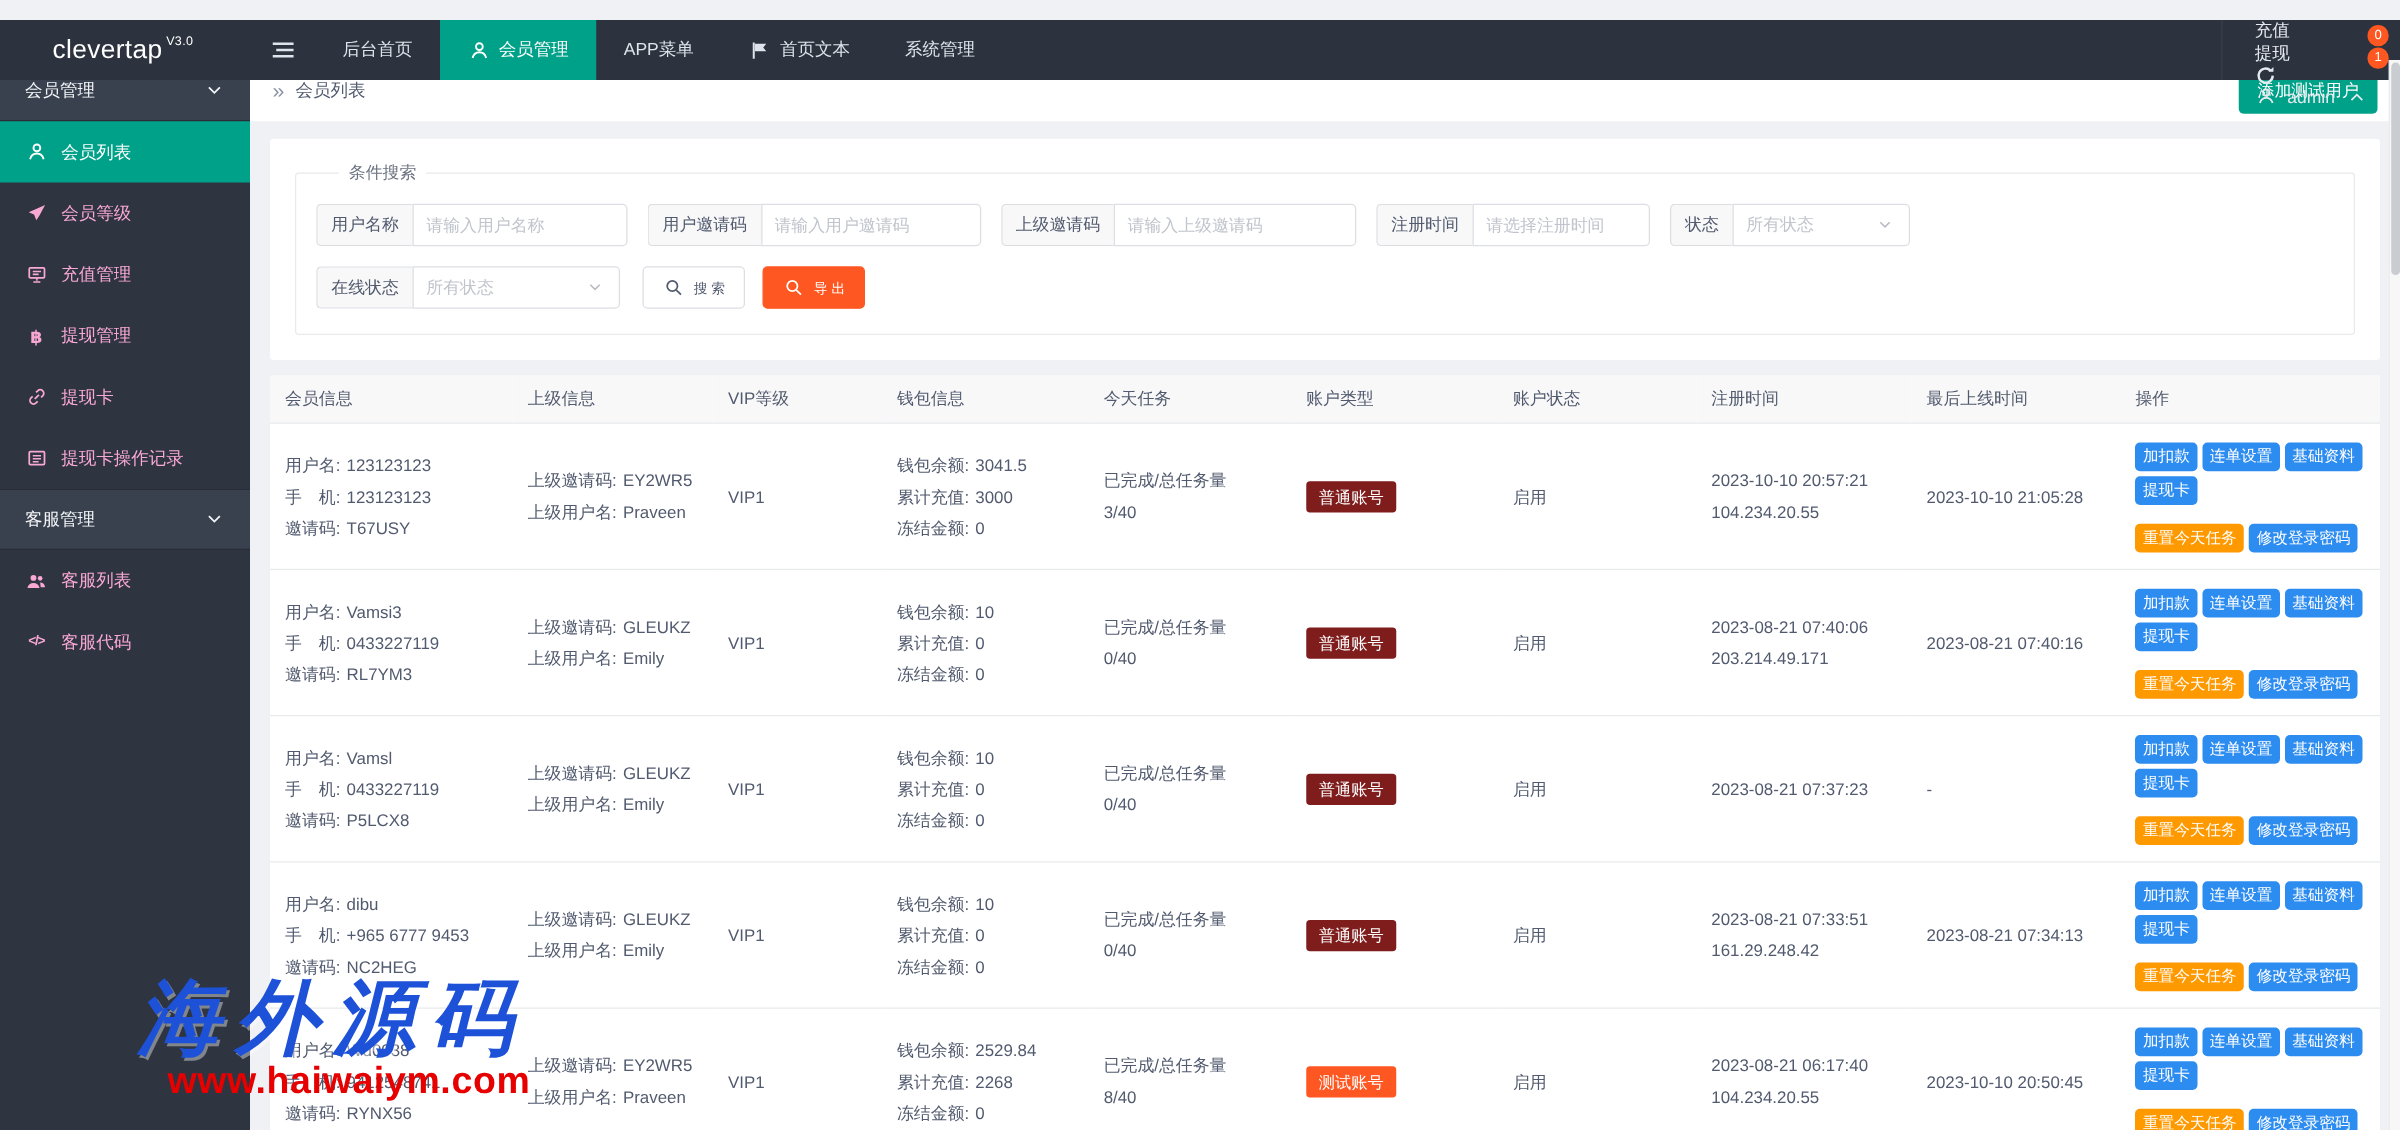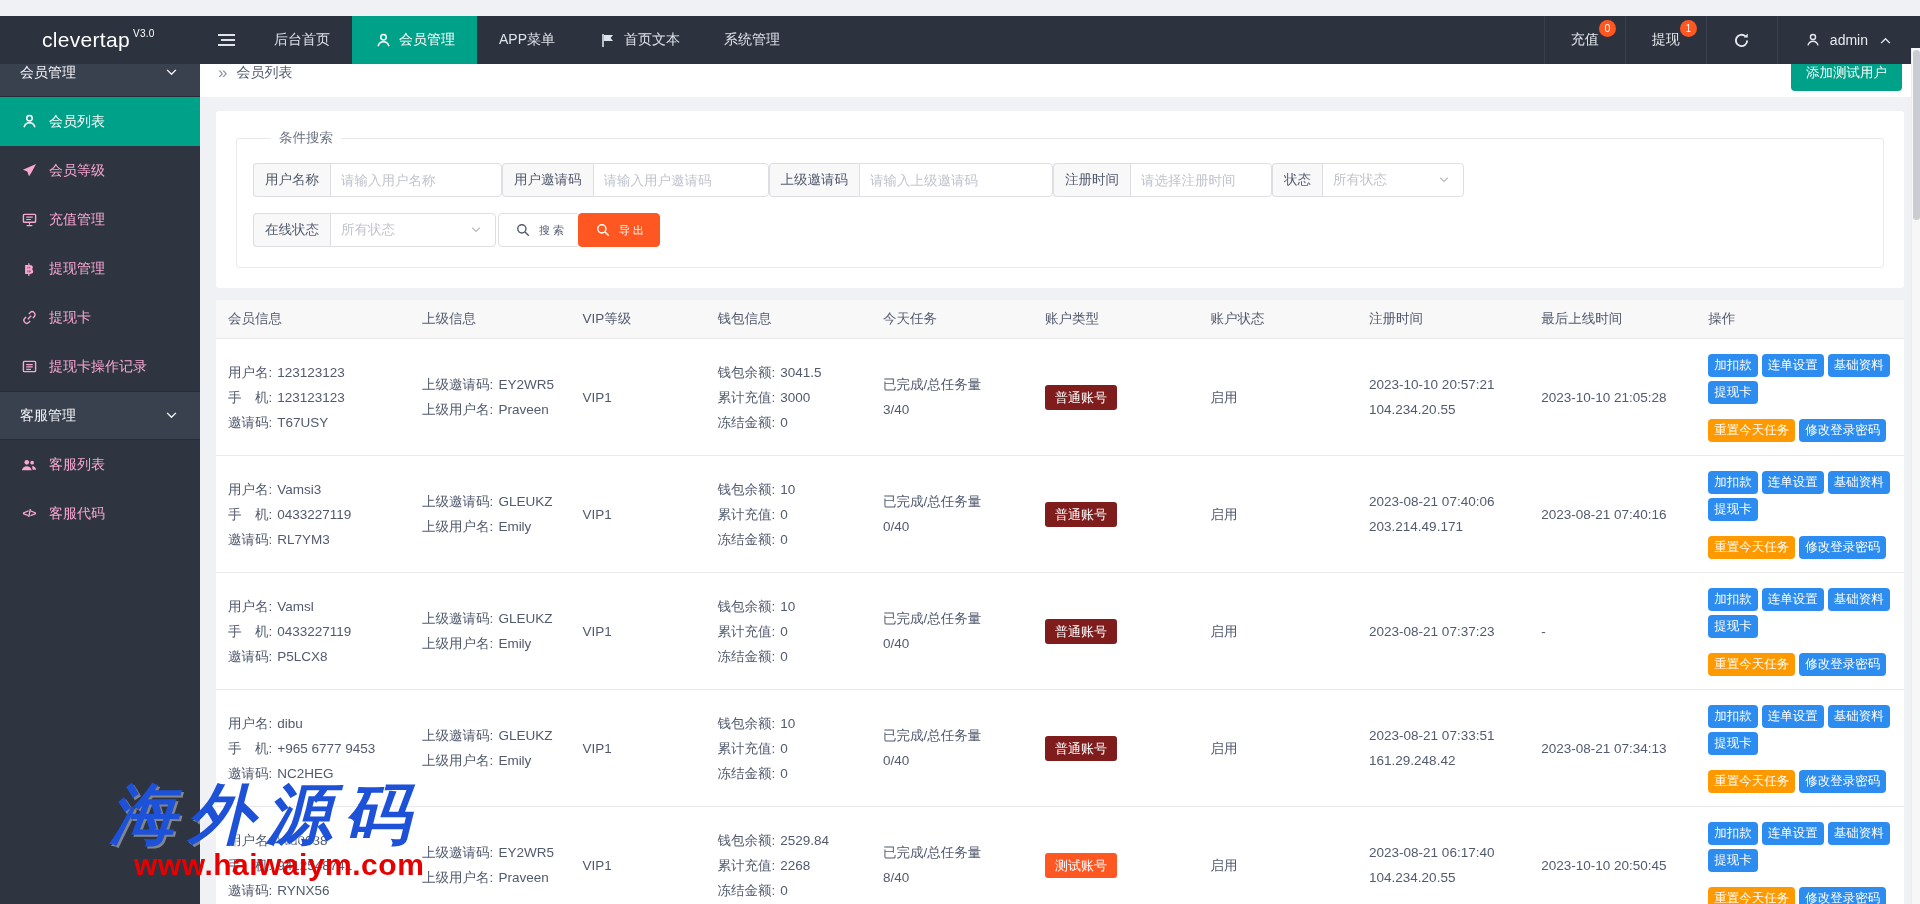--- a/index.html
+++ b/index.html
@@ -18,21 +18,21 @@
     background:#2c323e; display:flex; align-items:stretch; z-index:30; color:#e6e9ef;
   }
   .logo { width:200px; display:flex; align-items:center; padding-left:42px;
     font-size:21px; color:#ffffff; letter-spacing:.3px; }
   .logo sup { font-size:10px; margin-left:3px; transform:translateY(-7px); }
   .nav-burger { width:52px; display:flex; align-items:center; justify-content:center; cursor:pointer; color:#dfe3eb; }
   .nav-menu { display:flex; align-items:stretch; }
   .nav-item { padding:0 22px; display:flex; align-items:center; gap:7px;
     font-size:14px; color:#dfe3eb; cursor:pointer; white-space:nowrap; }
   .nav-item.active { background:#00a189; color:#fff; }
-  .nav-right { margin-left:auto; display:flex; align-items:stretch; }
+  .nav-right { margin-left:auto; display:flex; align-items:stretch;flex-direction:column; }
   .nav-chip { position:relative; display:flex; align-items:center; gap:8px; padding:0 26px;
     font-size:14px; border-left:1px solid rgba(255,255,255,.07); cursor:pointer; white-space:nowrap; }
   .chip-badge { position:absolute; top:4px; right:9px; background:#ff5722; color:#fff;
     font-size:10.5px; min-width:17px; height:17px; line-height:17px; border-radius:9px;
     text-align:center; padding:0 4px; }
 
   
   .sidebar { position:absolute; top:48px; left:0; width:200px; bottom:0; background:#2e3440; z-index:20; }
   .side-group-header { height:49px; display:flex; align-items:center; justify-content:space-between;
     padding:0 20px; color:#f4f6f9; font-size:14px; background:#3a414e; cursor:pointer;
@@ -49,21 +49,21 @@
   .breadcrumb-icon { color:#8a93a3; font-size:17px; line-height:1; }
   .breadcrumb-text { font-size:14px; color:#515a6e; }
   .add-btn { margin-left:auto; background:#00a189; color:#fff; font-size:13.5px;
     padding:9px 15px; border-radius:4px; cursor:pointer; }
 
   .content { padding:14px 16px; }
   .card { background:#fff; border-radius:3px; }
   .search-card { padding:18px 20px 20px; }
   fieldset { border:1px solid #e8eaec; border-radius:3px; padding:16px 16px 20px; }
   legend { font-size:13.5px; color:#6b7280; padding:0 8px; margin-left:18px; }
-  .form-row { display:flex; align-items:center; }
+  .form-row { display:flex; align-items:center; gap:16px; }
   .form-row + .form-row { margin-top:16px; }
   .input-group { display:flex; height:34px; }
   .ig-label { display:flex; align-items:center; padding:0 11px; background:#f8f8f9;
     border:1px solid #dcdee2; border-right:0; border-radius:4px 0 0 4px;
     font-size:13.5px; color:#515a6e; white-space:nowrap; }
   .ig-input { height:34px; border:1px solid #dcdee2; border-radius:0 4px 4px 0;
     padding:0 10px; font-size:13.5px; color:#515a6e; outline:none; background:#fff; }
   .ig-input::placeholder { color:#c0c4cc; }
   .ig-select { display:flex; align-items:center; justify-content:space-between;
     border:1px solid #dcdee2; border-radius:0 4px 4px 0; padding:0 10px;

